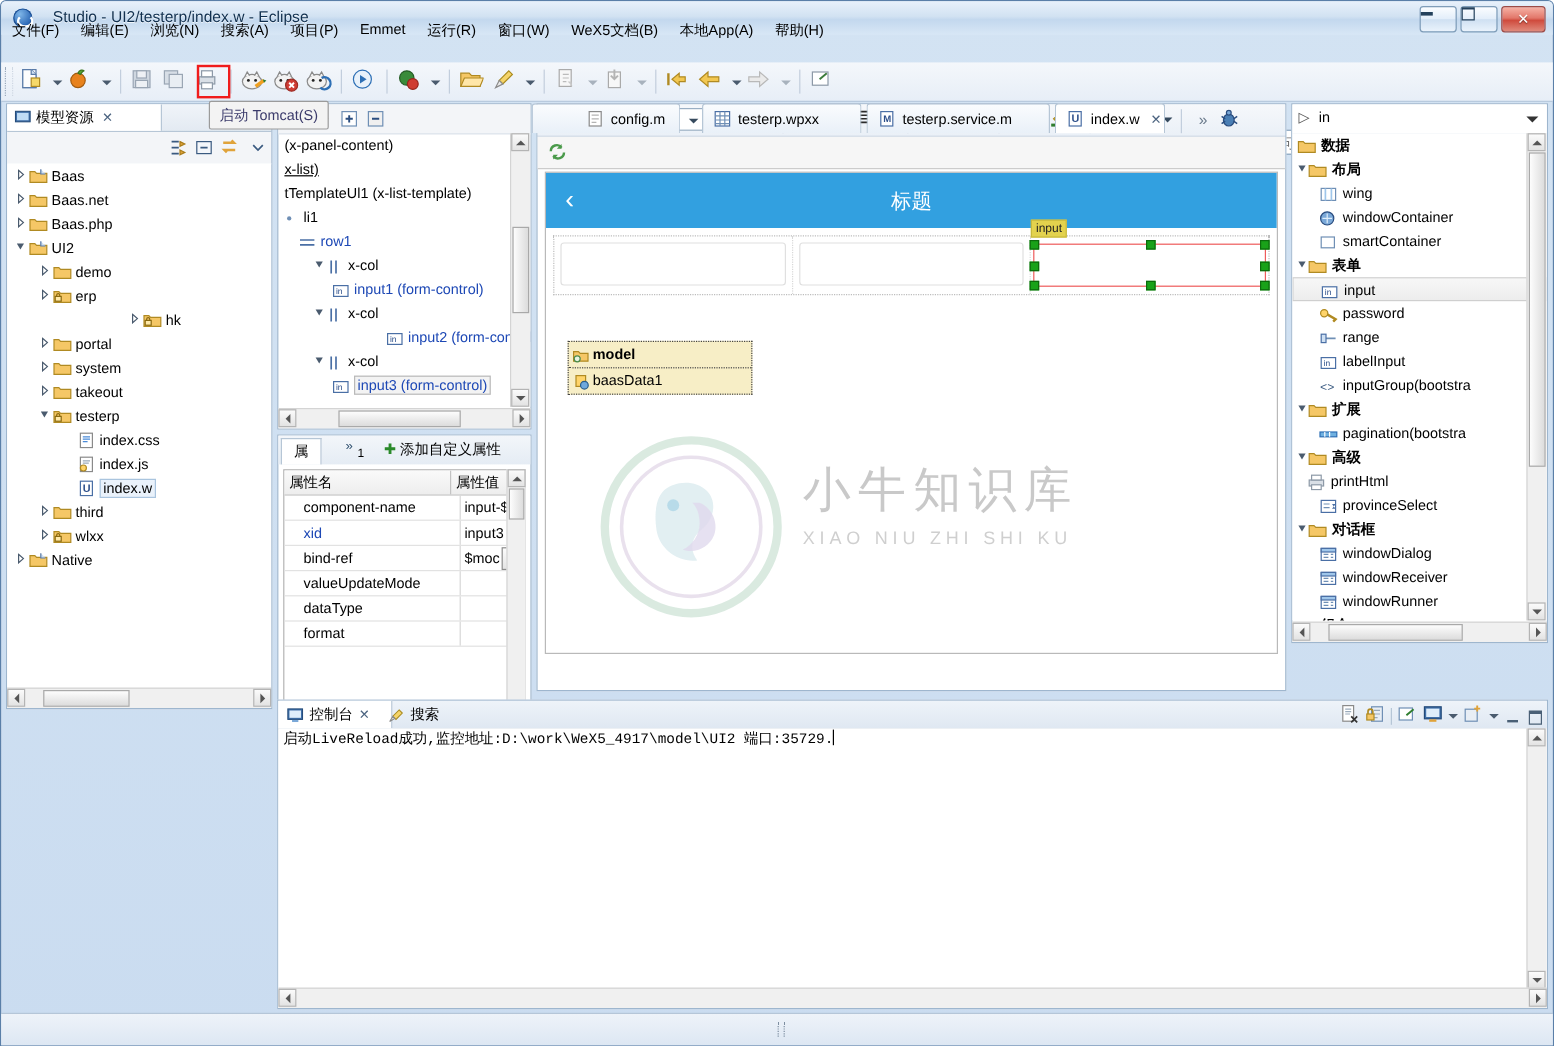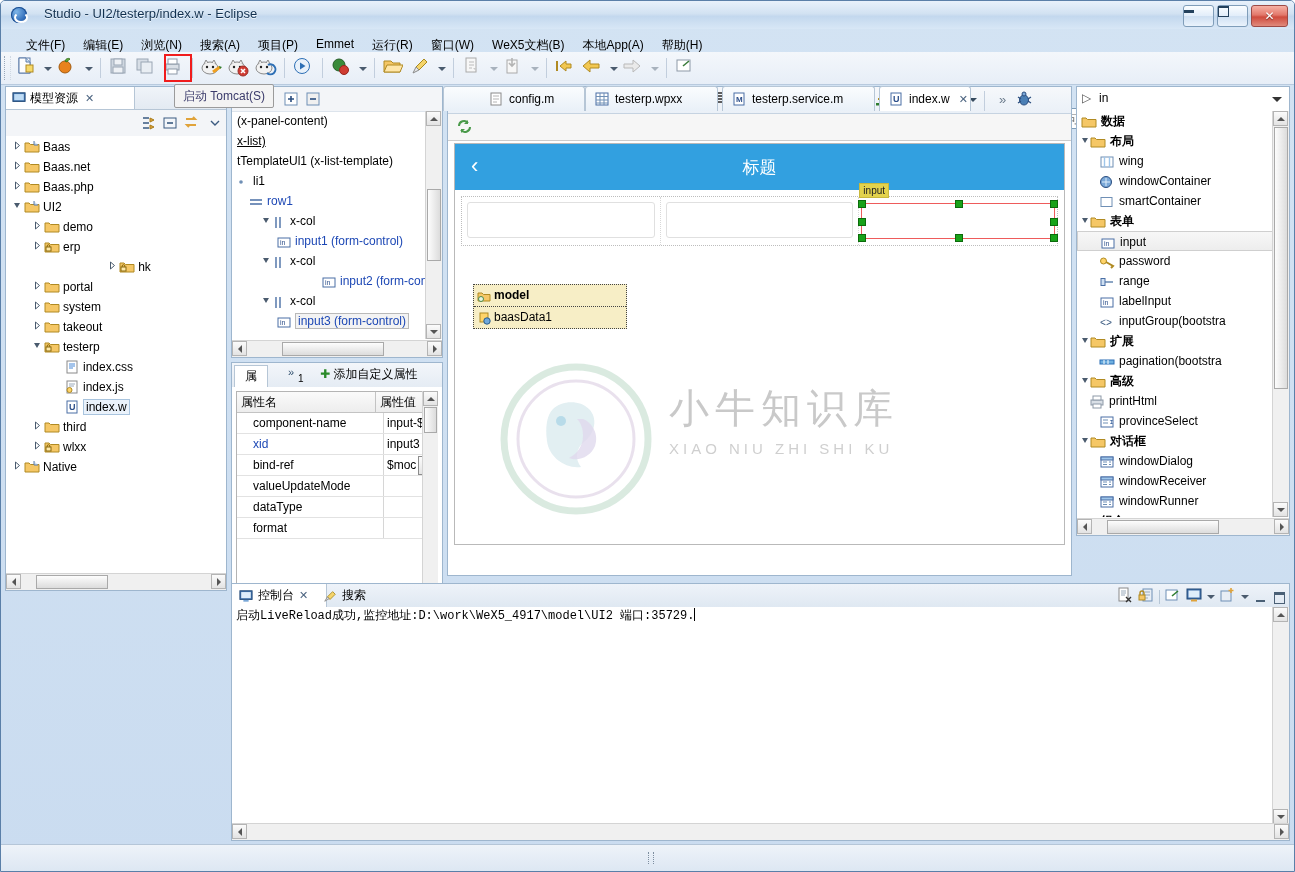--- a/index.html
+++ b/index.html
@@ -43,21 +43,21 @@
     background:linear-gradient(180deg,#f6b2a6 0%,#e2776a 45%,#cf4b3d 55%,#e08a7c 100%);
   }
   .wbtn i{position:absolute;left:50%;top:50%;transform:translate(-50%,-50%);
     font-style:normal;font-size:11px;color:#24415c;line-height:1;}
   .wbtn.close i{color:#fff;font-size:12px;font-weight:bold;
     text-shadow:0 1px 1px rgba(0,0,0,.45);}
   .wbtn .min{width:10px;height:3px;background:#24415c;display:block;margin-top:4px;}
   .wbtn .max{width:9px;height:8px;border:1px solid #24415c;border-top-width:2px;display:block;}
 
   
-  .menubar{position:absolute;left:0;top:32px;right:0;height:23px;margin-left:16px;}
+  .menubar{position:absolute;left:0;top:12px;right:0;height:23px;}
   .menubar .mi{
     float:left;padding:4px 9px 3px 9px;font-size:12px;color:#000;cursor:default;
     white-space:nowrap;
   }
 
   
   .toolbar{
     position:absolute;left:0;top:51px;right:0;height:32px;
     background:linear-gradient(180deg,#f4f7fb 0%,#e7eef7 100%);
     border-bottom:1px solid #b8cade;
@@ -1138,21 +1138,21 @@
             <span class="tri l"></span>
           </div>
         <div class="ar rt">
             <span class="tri r"></span>
           </div>
       </div>
     </div>
   </div>
 
   <div class="etabs" id="etabs">
-      <div class="etab" style="left: 0px; width: 142px; padding-left: 44px;">
+      <div class="etab" style="left: 0px; width: 124px; padding-left: 44px;">
         <span class="ico"><svg width="16" height="14" viewBox="0 0 16 14">
             <rect x="3" y="1" width="10" height="12" fill="#fff" stroke="#8a8a8a"></rect>
             <path d="M5 4h6M5 7h6M5 10h4" stroke="#b4b4b4"></path>
           </svg></span>
         <span>config.m</span>
       </div>
       <div class="etab" style="left: 142px; width: 133px;">
         <span class="ico"><svg width="16" height="14" viewBox="0 0 16 14">
             <rect x="2" y="1" width="12" height="12" fill="#fff" stroke="#4a6fa5"></rect>
             <path d="M2 4.5h12M2 8h12M2 11h12M6 1v12M10 1v12" stroke="#6f8fb5"></path>

